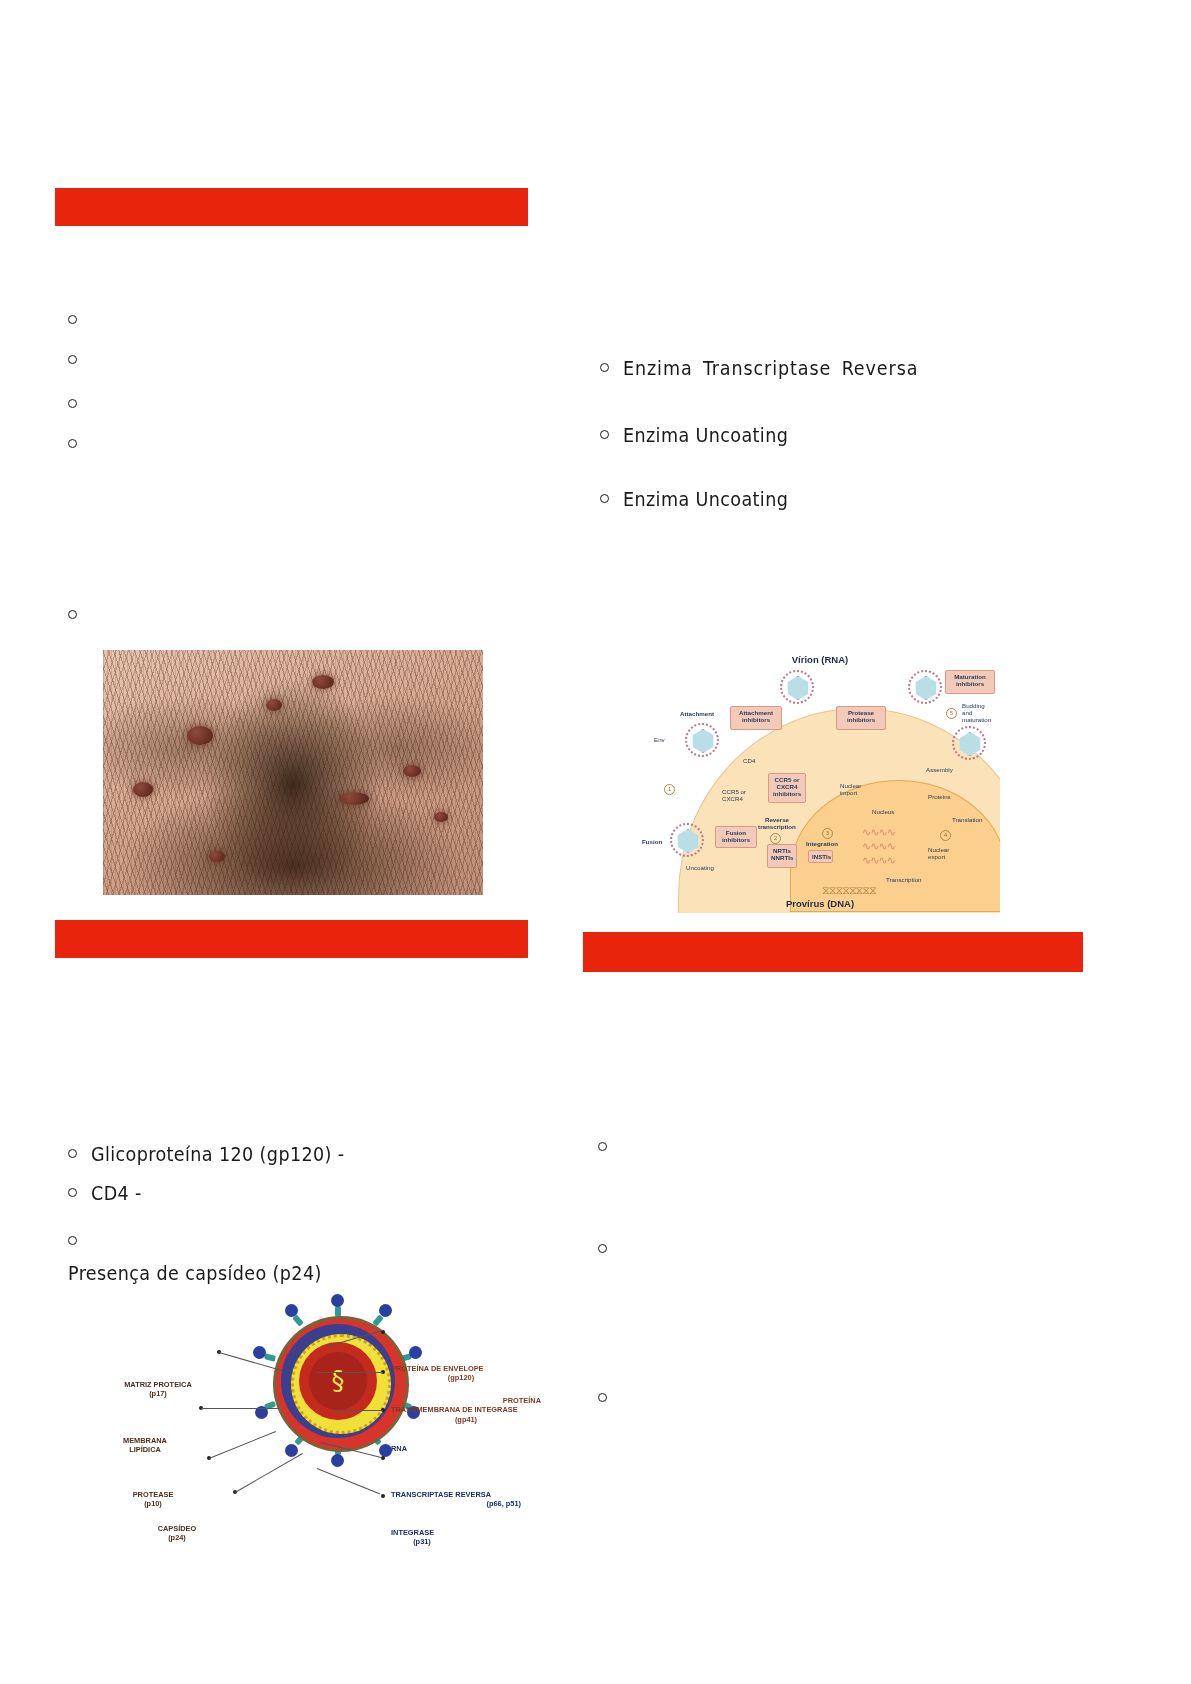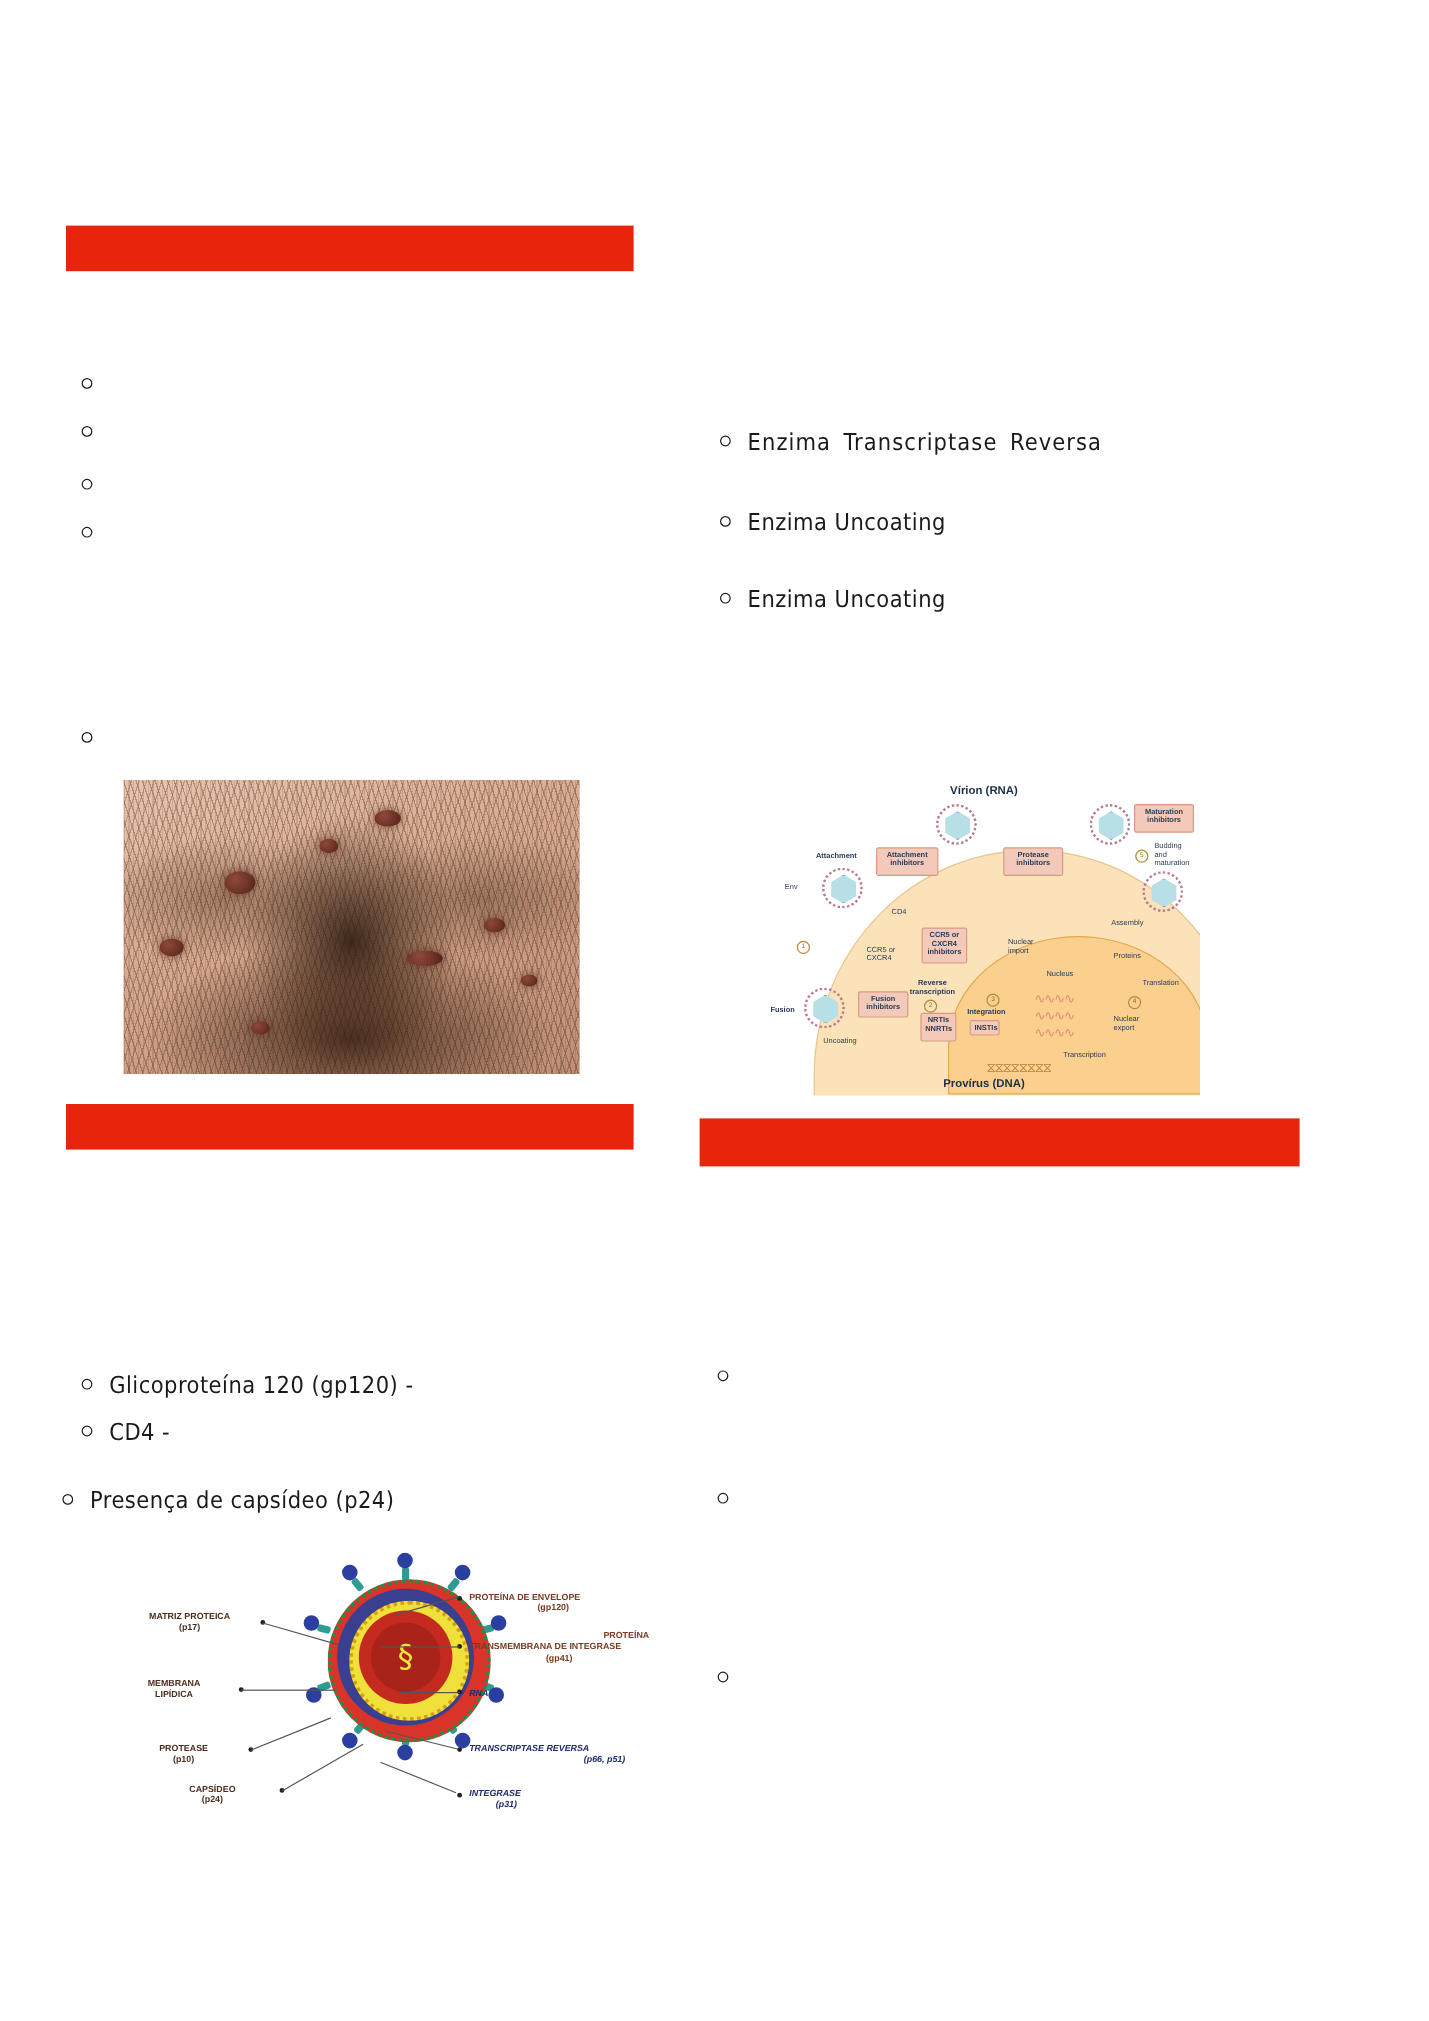--- a/index.html
+++ b/index.html
@@ -200,24 +200,25 @@
   }
   .vf-lbl {
     position: absolute;
     font-family: "Liberation Sans", sans-serif;
     font-size: 7.4px;
     font-weight: bold;
     line-height: 1.25;
     color: #4a2d1d;
     text-align: center;
     white-space: nowrap;
+    margin-top: 38px;
   }
   .vf-lbl.right { text-align: left; }
   .vf-lbl.envred { color: #7c3a22; }
-  .vf-lbl.blue { color: #1c2b6b; font-style: italic; }
+  .vf-lbl.blue { color: #1c2b6b; }
   .vf-leader {
     position: absolute;
     height: 1px;
     background: #555;
     transform-origin: left center;
   }
   .vf-dot {
     position: absolute;
     width: 4px; height: 4px;
     border-radius: 50%;
@@ -301,21 +302,21 @@
   </div>
 
   <div class="bullet-row" style="left:68px; top:1143px;">
     <span class="bullet-marker"></span>
     <span class="bullet-text">Glicoproteína 120 (gp120) -</span>
   </div>
   <div class="bullet-row" style="left:68px; top:1182px;">
     <span class="bullet-marker"></span>
     <span class="bullet-text">CD4  -</span>
   </div>
-  <div class="bullet-row" style="left:52px; top:1239px;">
+  <div class="bullet-row" style="left:68px; top:1239px;flex-direction:column;">
     <span class="bullet-marker"></span>
     <span class="bullet-text">Presença de capsídeo (p24)</span>
   </div>
 
   <div class="photo" style="left:103px; top:650px; width:380px; height:245px;">
     <div class="skin"></div>
     <div class="hair"></div>
     <div class="lesion" style="left:22%; top:31%; width:26px; height:19px;"></div>
     <div class="lesion" style="left:55%; top:10%; width:22px; height:14px;"></div>
     <div class="lesion" style="left:43%; top:20%; width:16px; height:12px;"></div>

